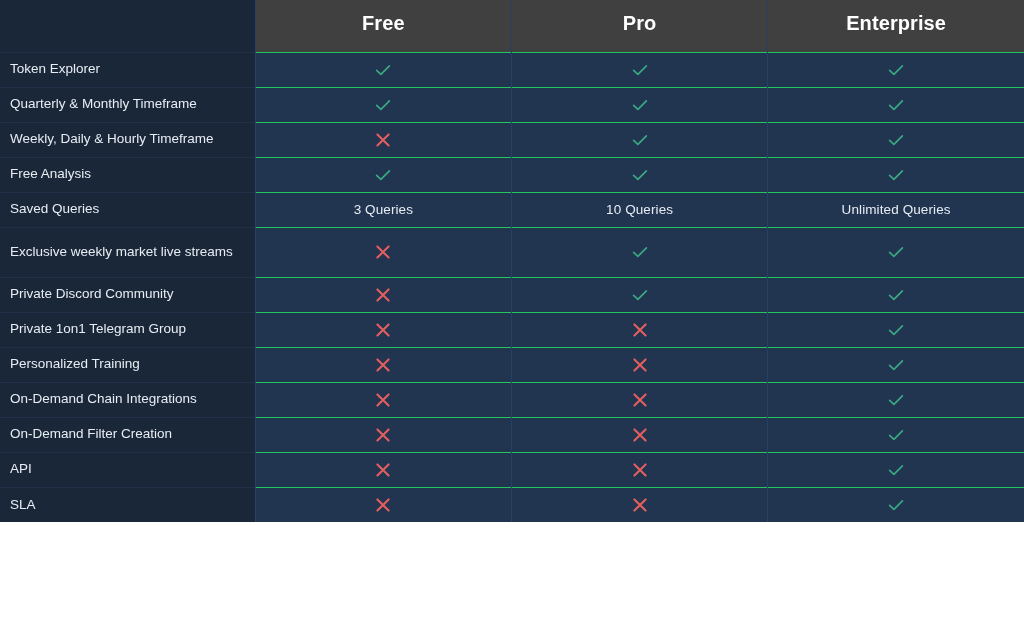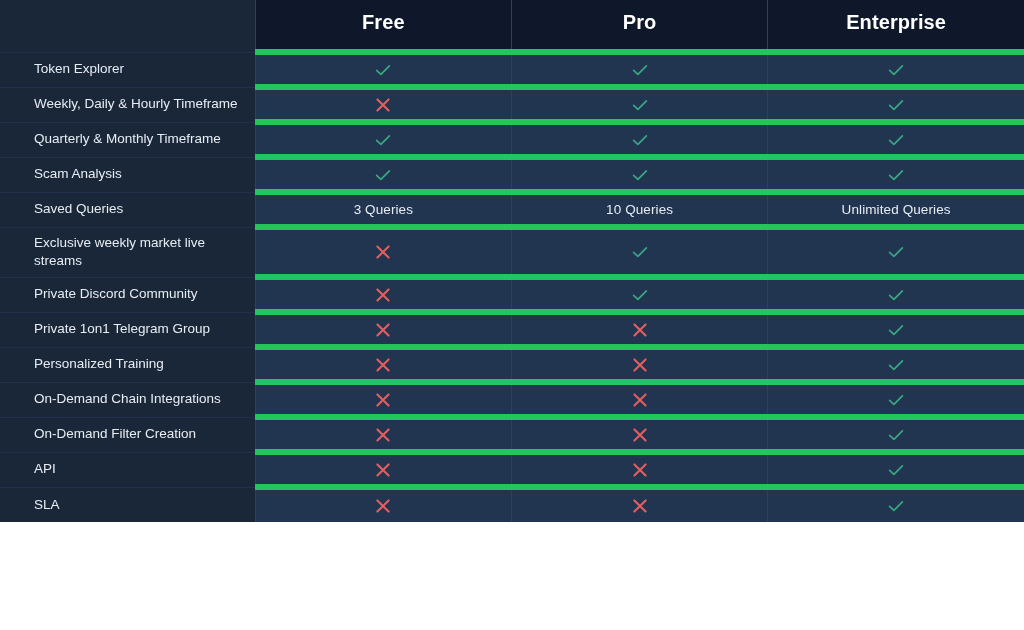--- a/index.html
+++ b/index.html
@@ -28,21 +28,21 @@
 
   
   .thead-row { height: 52px; }
 
   .th-feature {
     background: #1a2738;
     border: 0;
     padding: 0;
   }
   .th-plan {
-    background: #0f172a;
+    background: #404040;
     color: #ffffff;
     font-size: 20px;
     font-weight: bold;
     text-align: center;
     letter-spacing: 0.1px;
     padding: 0 0 4px 0;
     vertical-align: middle;
     border-left: 1px solid #2b4163;
     margin-top: 8px;
   }
@@ -50,31 +50,31 @@
 
   
   .feature-row { height: 35px; }
   .feature-row.tall { height: 50px; }
 
   .td-feature {
     background: #1a2738;
     color: #e8edf4;
     font-size: 13.5px;
     font-weight: 500;
-    padding: 0 14px 0 34px;
+    padding: 0 14px 0 10px;
     vertical-align: middle;
     line-height: 1.35;
     border-top: 1px solid #223049;
   }
 
   .td-plan {
     background: #213450;
     text-align: center;
     vertical-align: middle;
-    border-top: 6px solid #22c55e;
+    border-top: 1px solid #22c55e;
     border-left: 1px solid #2b4163;
     color: #e8edf4;
     font-size: 13.5px;
     font-weight: 500;
   }
 
   
   .mark {
     display: inline-block;
     line-height: 0;
@@ -113,45 +113,45 @@
               <path d="M3.6 10.3 L7.9 14.4 L16.4 5.8" stroke="#3aa882" stroke-width="1.7" stroke-linecap="round" stroke-linejoin="round"></path>
             </svg></span></td>
         <td class="td-plan"><span class="mark"><svg width="20" height="20" viewBox="0 0 20 20" fill="none">
               <path d="M3.6 10.3 L7.9 14.4 L16.4 5.8" stroke="#3aa882" stroke-width="1.7" stroke-linecap="round" stroke-linejoin="round"></path>
             </svg></span></td>
         <td class="td-plan"><span class="mark"><svg width="20" height="20" viewBox="0 0 20 20" fill="none">
               <path d="M3.6 10.3 L7.9 14.4 L16.4 5.8" stroke="#3aa882" stroke-width="1.7" stroke-linecap="round" stroke-linejoin="round"></path>
             </svg></span></td>
       </tr>
       <tr class="feature-row">
+        <td class="td-feature">Quarterly &amp; Monthly Timeframe</td>
+        <td class="td-plan"><span class="mark"><svg width="20" height="20" viewBox="0 0 20 20" fill="none">
+              <path d="M3.6 10.3 L7.9 14.4 L16.4 5.8" stroke="#3aa882" stroke-width="1.7" stroke-linecap="round" stroke-linejoin="round"></path>
+            </svg></span></td>
+        <td class="td-plan"><span class="mark"><svg width="20" height="20" viewBox="0 0 20 20" fill="none">
+              <path d="M3.6 10.3 L7.9 14.4 L16.4 5.8" stroke="#3aa882" stroke-width="1.7" stroke-linecap="round" stroke-linejoin="round"></path>
+            </svg></span></td>
+        <td class="td-plan"><span class="mark"><svg width="20" height="20" viewBox="0 0 20 20" fill="none">
+              <path d="M3.6 10.3 L7.9 14.4 L16.4 5.8" stroke="#3aa882" stroke-width="1.7" stroke-linecap="round" stroke-linejoin="round"></path>
+            </svg></span></td>
+      </tr>
+      <tr class="feature-row">
         <td class="td-feature">Weekly, Daily &amp; Hourly Timeframe</td>
         <td class="td-plan"><span class="mark"><svg width="18" height="18" viewBox="0 0 18 18" fill="none">
               <path d="M3.4 3.4 L14.6 14.6 M14.6 3.4 L3.4 14.6" stroke="#e35f5f" stroke-width="2.1" stroke-linecap="round"></path>
             </svg></span></td>
         <td class="td-plan"><span class="mark"><svg width="20" height="20" viewBox="0 0 20 20" fill="none">
               <path d="M3.6 10.3 L7.9 14.4 L16.4 5.8" stroke="#3aa882" stroke-width="1.7" stroke-linecap="round" stroke-linejoin="round"></path>
             </svg></span></td>
         <td class="td-plan"><span class="mark"><svg width="20" height="20" viewBox="0 0 20 20" fill="none">
               <path d="M3.6 10.3 L7.9 14.4 L16.4 5.8" stroke="#3aa882" stroke-width="1.7" stroke-linecap="round" stroke-linejoin="round"></path>
             </svg></span></td>
       </tr>
       <tr class="feature-row">
-        <td class="td-feature">Quarterly &amp; Monthly Timeframe</td>
-        <td class="td-plan"><span class="mark"><svg width="20" height="20" viewBox="0 0 20 20" fill="none">
-              <path d="M3.6 10.3 L7.9 14.4 L16.4 5.8" stroke="#3aa882" stroke-width="1.7" stroke-linecap="round" stroke-linejoin="round"></path>
-            </svg></span></td>
-        <td class="td-plan"><span class="mark"><svg width="20" height="20" viewBox="0 0 20 20" fill="none">
-              <path d="M3.6 10.3 L7.9 14.4 L16.4 5.8" stroke="#3aa882" stroke-width="1.7" stroke-linecap="round" stroke-linejoin="round"></path>
-            </svg></span></td>
-        <td class="td-plan"><span class="mark"><svg width="20" height="20" viewBox="0 0 20 20" fill="none">
-              <path d="M3.6 10.3 L7.9 14.4 L16.4 5.8" stroke="#3aa882" stroke-width="1.7" stroke-linecap="round" stroke-linejoin="round"></path>
-            </svg></span></td>
-      </tr>
-      <tr class="feature-row">
-        <td class="td-feature">Scam Analysis</td>
+        <td class="td-feature">Free Analysis</td>
         <td class="td-plan"><span class="mark"><svg width="20" height="20" viewBox="0 0 20 20" fill="none">
               <path d="M3.6 10.3 L7.9 14.4 L16.4 5.8" stroke="#3aa882" stroke-width="1.7" stroke-linecap="round" stroke-linejoin="round"></path>
             </svg></span></td>
         <td class="td-plan"><span class="mark"><svg width="20" height="20" viewBox="0 0 20 20" fill="none">
               <path d="M3.6 10.3 L7.9 14.4 L16.4 5.8" stroke="#3aa882" stroke-width="1.7" stroke-linecap="round" stroke-linejoin="round"></path>
             </svg></span></td>
         <td class="td-plan"><span class="mark"><svg width="20" height="20" viewBox="0 0 20 20" fill="none">
               <path d="M3.6 10.3 L7.9 14.4 L16.4 5.8" stroke="#3aa882" stroke-width="1.7" stroke-linecap="round" stroke-linejoin="round"></path>
             </svg></span></td>
       </tr>

